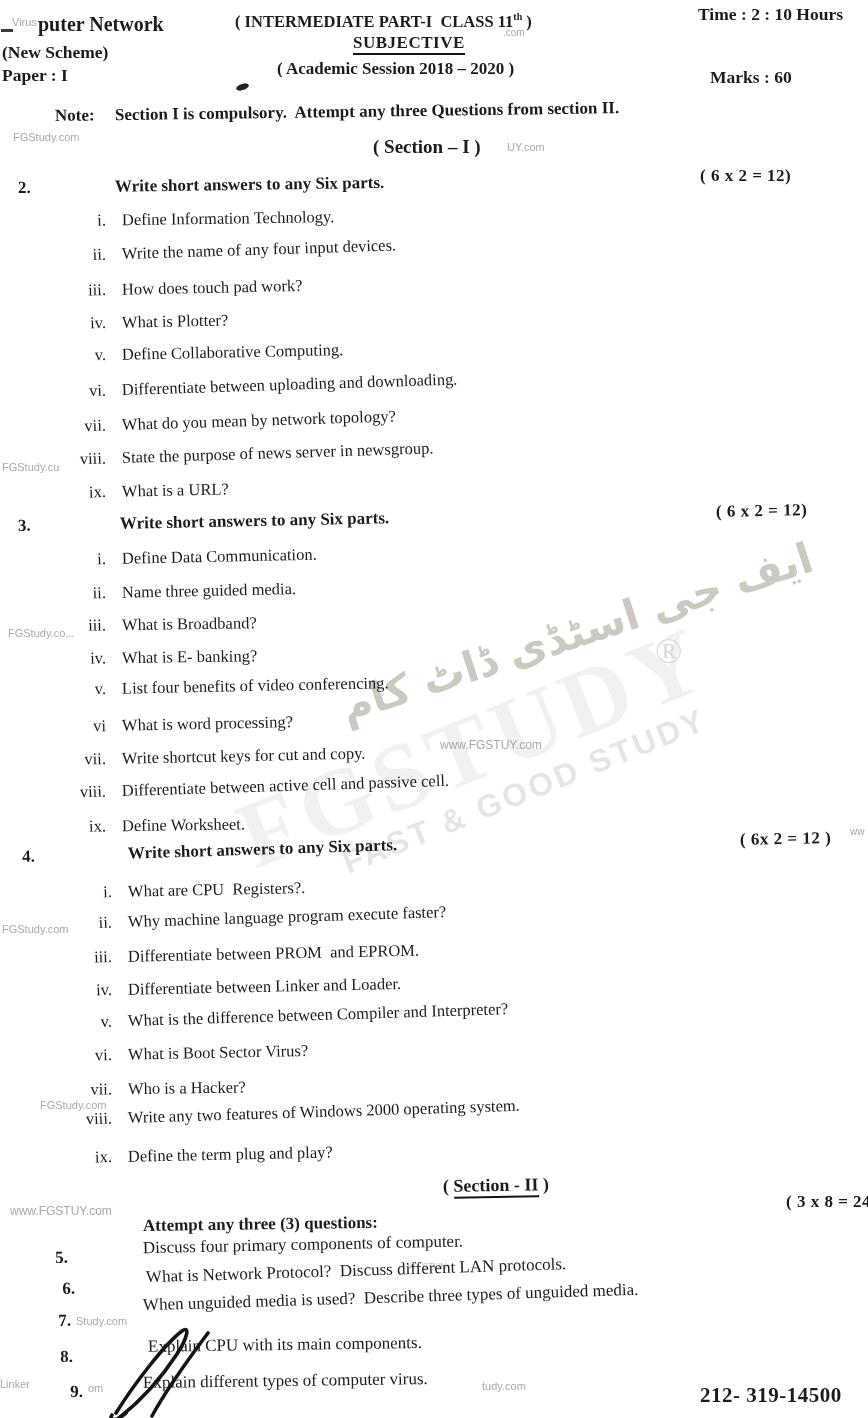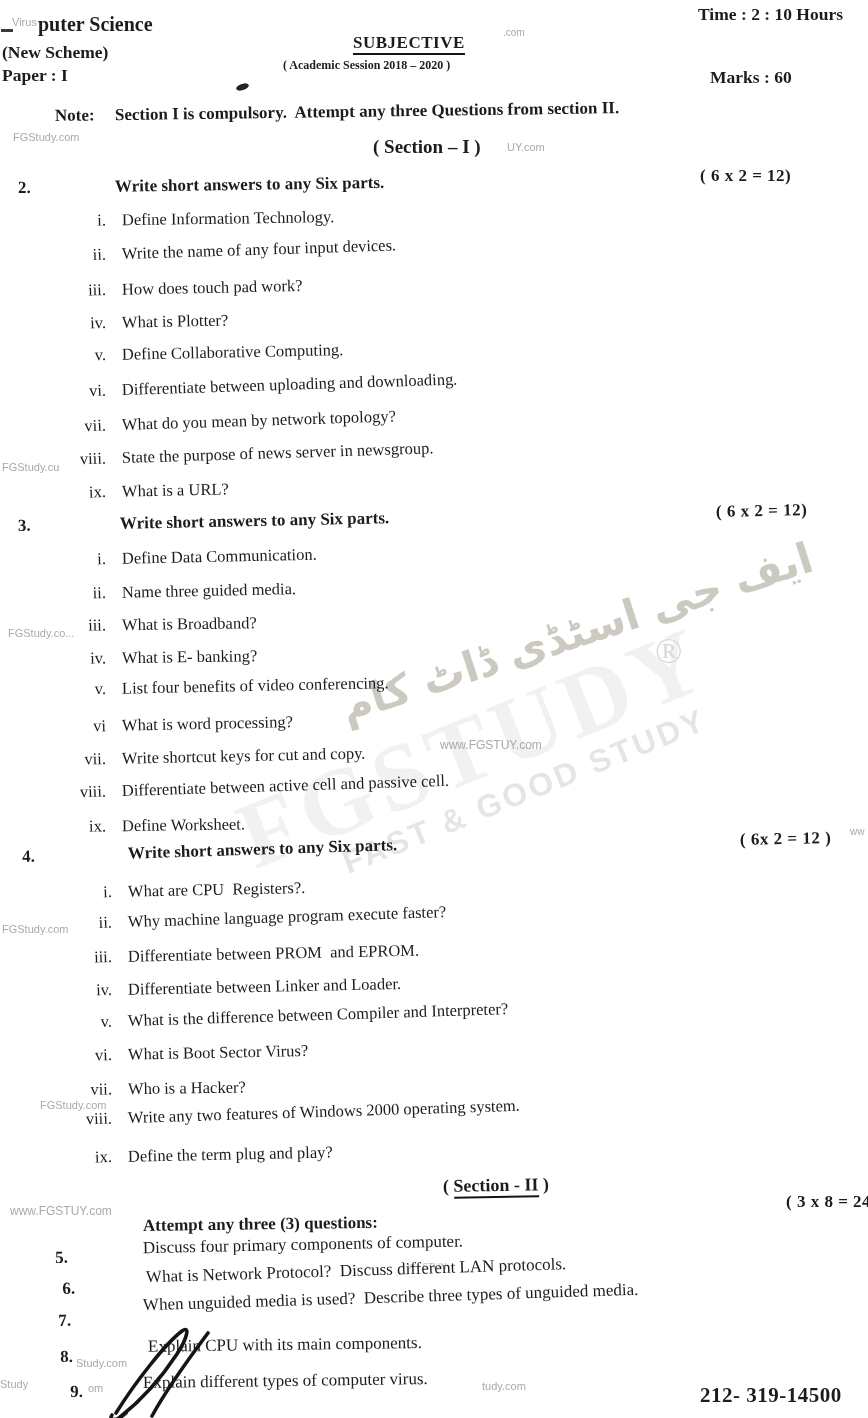--- a/index.html
+++ b/index.html
@@ -52,27 +52,28 @@
 
 <div class="page">
 
   <div class="wm-big">FGSTUDY</div>
   <div class="wm-tag">FAST &amp; GOOD STUDY</div>
   <div class="wm-urdu">ایف جی اسٹڈی ڈاٹ کام</div>
   <div class="wm-reg">®</div>
 
   <div class="dash"></div>
   <span class="wm" style="left:12px;top:17px">Virus</span>
-  <div class="abs b pre" style="left:38px;top:13px;font-size:20px">puter Science</div>
+  <div class="abs b pre" style="left:38px;top:13px;font-size:20px">puter Network</div>
   <div class="abs b pre" style="left:2px;top:42px;font-size:17.5px">(New Scheme)</div>
   <div class="abs b pre" style="left:2px;top:65px;font-size:17.5px">Paper : I</div>
 
+  <div class="abs b pre" style="left:235px;top:11px;font-size:16.5px"><span>( INTERMEDIATE PART-I  CLASS 11</span><span class="sup">th</span><span> )</span></div>
   <div class="abs b" style="left:353px;top:33px;font-size:17px;letter-spacing:.5px"><span class="underlined">SUBJECTIVE</span></div>
   <span class="wm" style="left:503px;top:28px;font-size:10px">.com</span>
-  <div class="abs b pre" style="left:283px;top:59px;font-size:12px">( Academic Session 2018 – 2020 )</div>
+  <div class="abs b pre" style="left:277px;top:59px;font-size:17px">( Academic Session 2018 – 2020 )</div>
   <div class="speck"></div>
 
   <div class="abs b pre" style="left:698px;top:4px;font-size:17.5px">Time : 2 : 10 Hours</div>
   <div class="abs b pre" style="left:710px;top:67px;font-size:17.5px">Marks : 60</div>
 
   <div class="abs r08" style="left:55px;top:106px"><span class="b pre" style="display:inline-block;width:60px;font-size:17px">Note:</span><span class="b pre" style="font-size:17px">Section I is compulsory.  Attempt any three Questions from section II.</span></div>
   <span class="wm" style="left:13px;top:132px">FGStudy.com</span>
 
   <div class="abs b pre" style="left:373px;top:136px;font-size:19px">( Section – I )</div>
   <span class="wm" style="left:507px;top:142px">UY.com</span>
@@ -119,25 +120,25 @@
   <span class="wm" style="left:2px;top:924px">FGStudy.com</span>
   <span class="wm" style="left:40px;top:1100px">FGStudy.com</span>
 
   <div class="abs b" style="left:443px;top:1176px;font-size:18px;transform:rotate(-1deg);transform-origin:left center"><span class="pre">( </span><span class="underlined pre">Section - II</span><span class="pre"> )</span></div>
   <div class="abs marks" style="left:786px;top:1192px">( 3 x 8 = 24 )</div>
   <span class="wm wm12" style="left:10px;top:1205px">www.FGSTUY.com</span>
   <div class="abs b r08 pre" style="left:143px;top:1216px;font-size:17px">Attempt any three (3) questions:</div>
 
   <div class="abs r12" style="left:55px;top:1240px;font-size:17px"><span class="qnum b" style="width:88px;position:relative;top:8px">5.</span><span class="pre">Discuss four primary components of computer.</span></div>
   <span class="wm wm9" style="left:408px;top:1262px">w   STUN</span>
-  <span class="wm" style="left:76px;top:1358px">Study.com</span>
+  <span class="wm" style="left:76px;top:1316px">Study.com</span>
   <div class="abs r18" style="left:62px;top:1270px;font-size:17px"><span class="qnum b" style="width:84px;position:relative;top:9px">6.</span><span class="pre">What is Network Protocol?  Discuss different LAN protocols.</span></div>
   <div class="abs r18" style="left:58px;top:1298px;font-size:17px"><span class="qnum b" style="width:85px;position:relative;top:13px">7.</span><span class="pre">When unguided media is used?  Describe three types of unguided media.</span></div>
   <div class="abs r08" style="left:60px;top:1338px;font-size:17px"><span class="qnum b" style="width:88px;position:relative;top:9px">8.</span><span class="pre">Explain CPU with its main components.</span></div>
-  <span class="wm" style="left:0px;top:1379px">Study</span>
+  <span class="wm" style="left:0px;top:1379px">Linker</span>
   <span class="wm" style="left:88px;top:1383px">om</span>
   <div class="abs r08" style="left:70px;top:1374px;font-size:17px"><span class="qnum b" style="width:73px;position:relative;top:8px">9.</span><span class="pre">Explain different types of computer virus.</span></div>
   <span class="wm" style="left:482px;top:1381px">tudy.com</span>
 
   <svg class="sig" width="148" height="93" viewBox="0 0 148 93">
     <g fill="none" stroke="#151515" stroke-width="3.6" stroke-linecap="round">
       <path d="M14 88 C 34 56, 64 18, 80 6 C 88 0, 86 12, 75 29 C 58 55, 36 78, 17 93"></path>
       <path d="M50 91 C 63 67, 88 32, 106 8"></path>
       <path d="M10 90 C 6 96, 14 97, 24 88"></path>
     </g>

